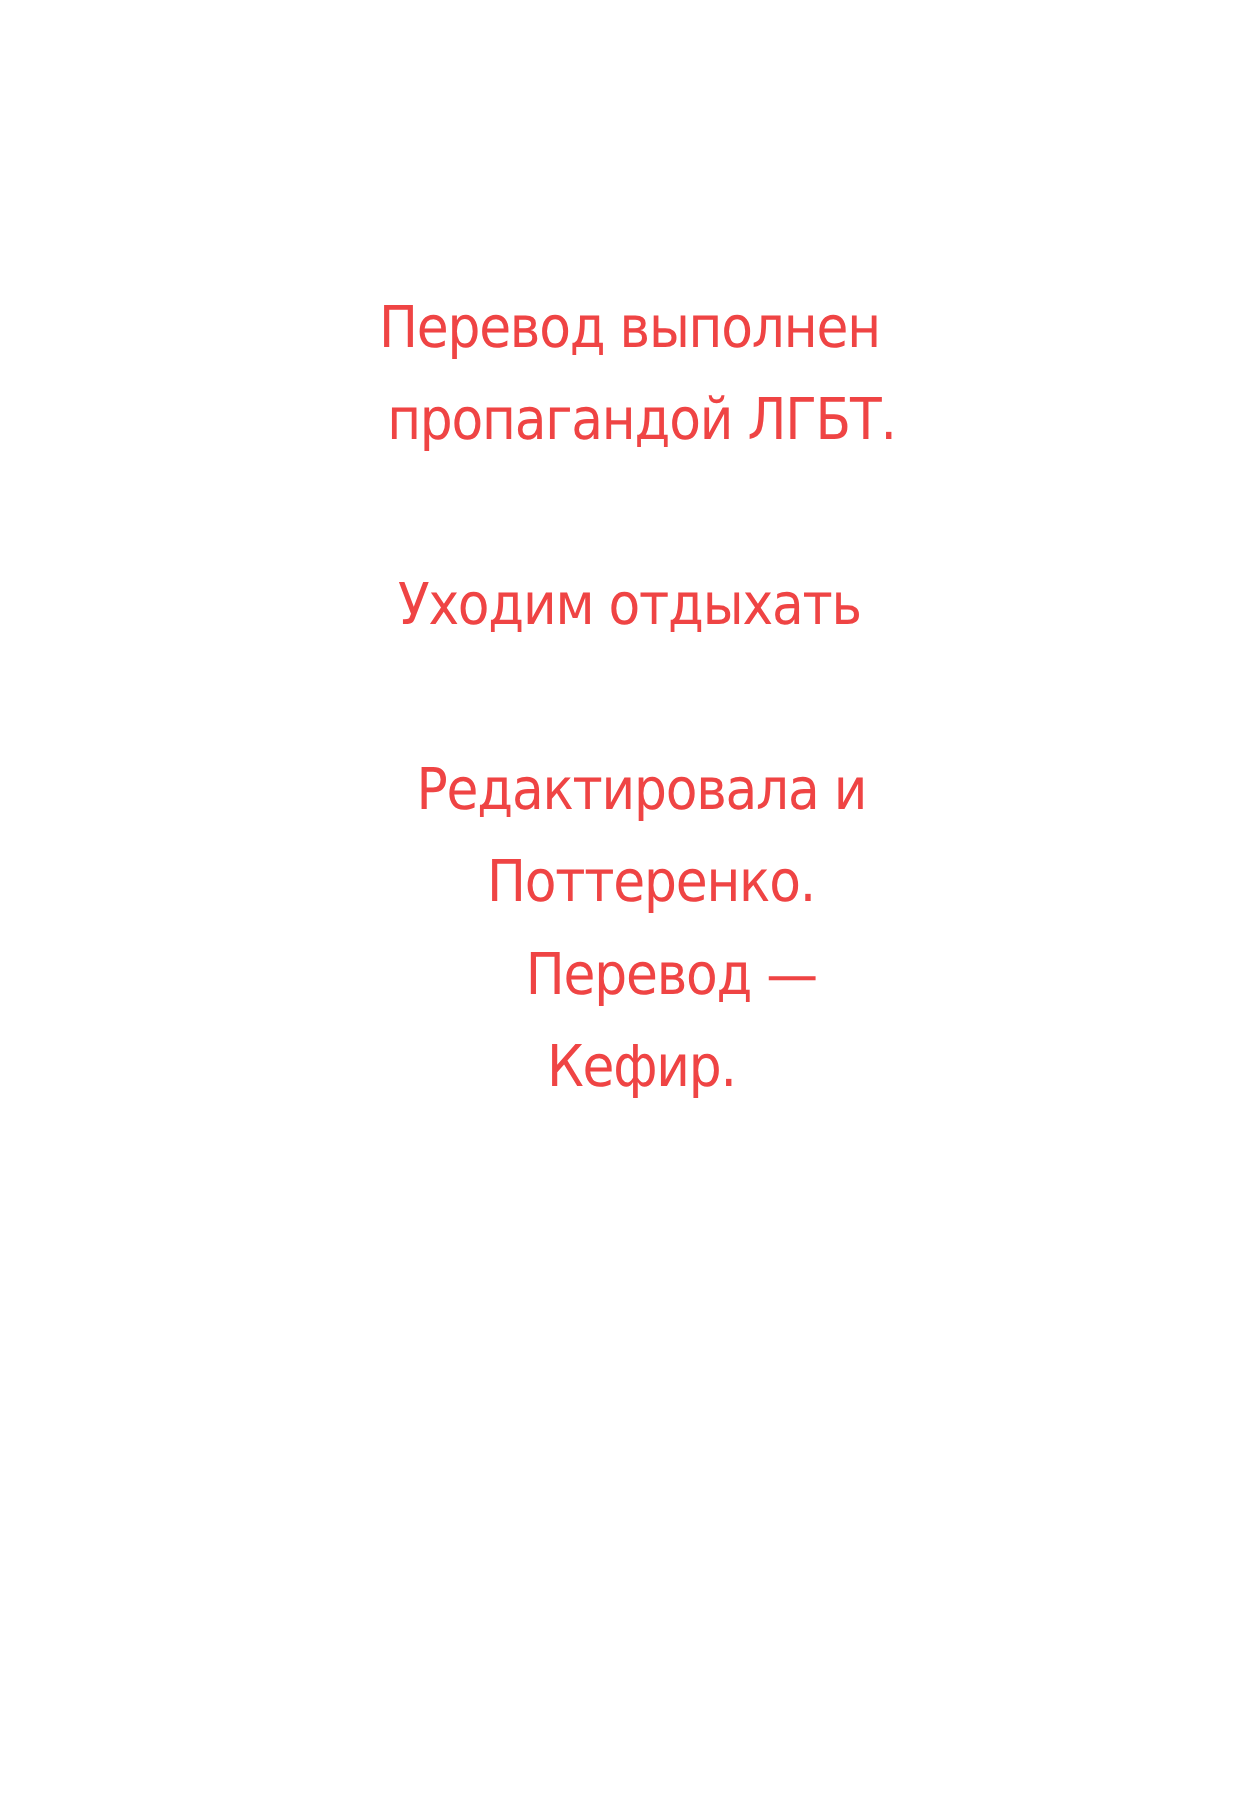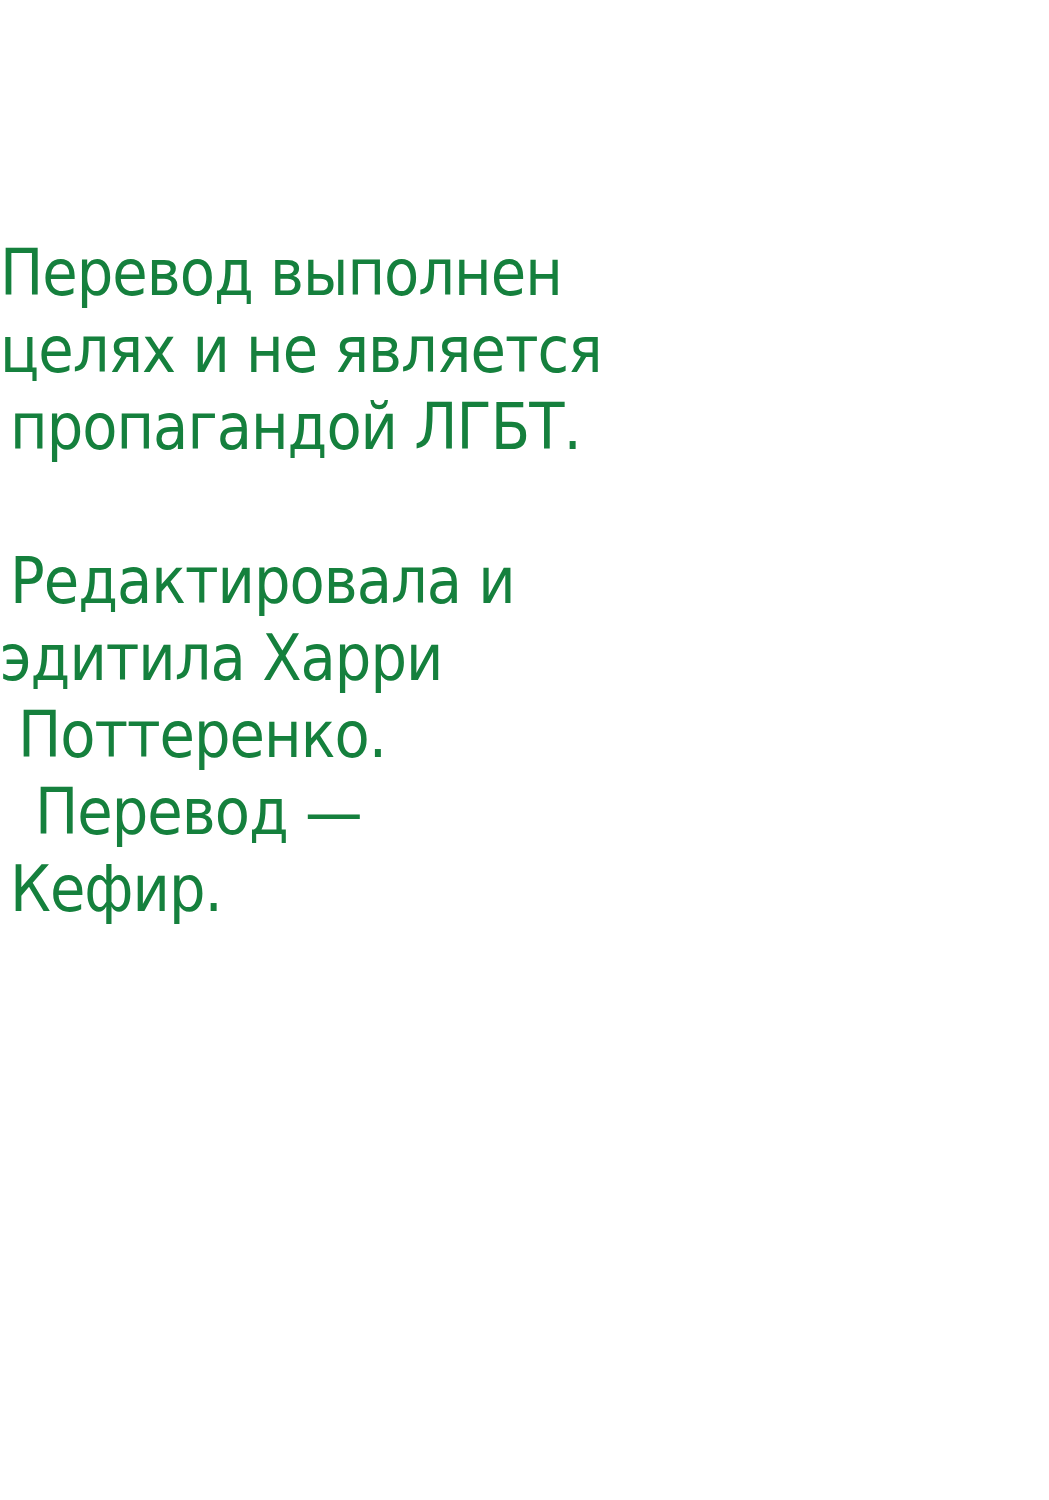--- a/index.html
+++ b/index.html
@@ -14,26 +14,27 @@
   }
   .page {
     width: 1049px;
     height: 1500px;
     box-sizing: border-box;
     padding-top: 235px;
     background: #ffffff;
   }
   .text-block {
     width: 100%;
+    text-align: center;
     font-family: "DejaVu Sans", "Liberation Sans", sans-serif;
     font-stretch: condensed;
-    font-size: 64px;
+    font-size: 48px;
     line-height: 77px;
     letter-spacing: -1px;
-    color: #15803d;
+    color: #ef4444;
   }
   .para {
     margin: 0 0 77px 0;
   }
   .para:last-child {
     margin-bottom: 4px;
   }
   .line {
     display: block;
     position: relative;
@@ -44,29 +45,28 @@
   .off35 { left: 35px; }
 </style>
 </head>
 <body>
 
 <div class="page">
   <div class="text-block">
 
     <p class="para">
       <span class="line">Перевод выполнен</span>
-      <span class="line">целях и не является</span>
       <span class="line off10">пропагандой ЛГБТ.</span>
     </p>
 
     <p class="para">
+      <span class="line">Уходим отдыхать</span>
     </p>
 
     <p class="para">
       <span class="line off10">Редактировала и</span>
-      <span class="line">эдитила Харри</span>
       <span class="line off18">Поттеренко.</span>
       <span class="line off35">Перевод —</span>
       <span class="line off10">Кефир.</span>
     </p>
 
   </div>
 </div>
 
 </body></html>

